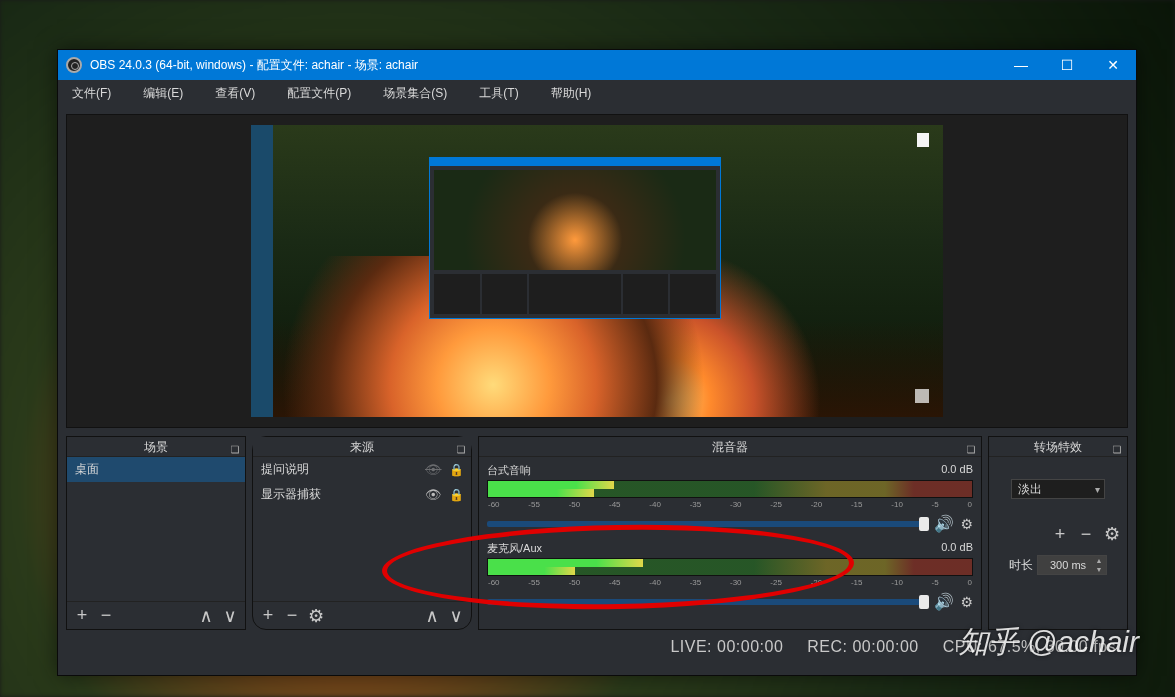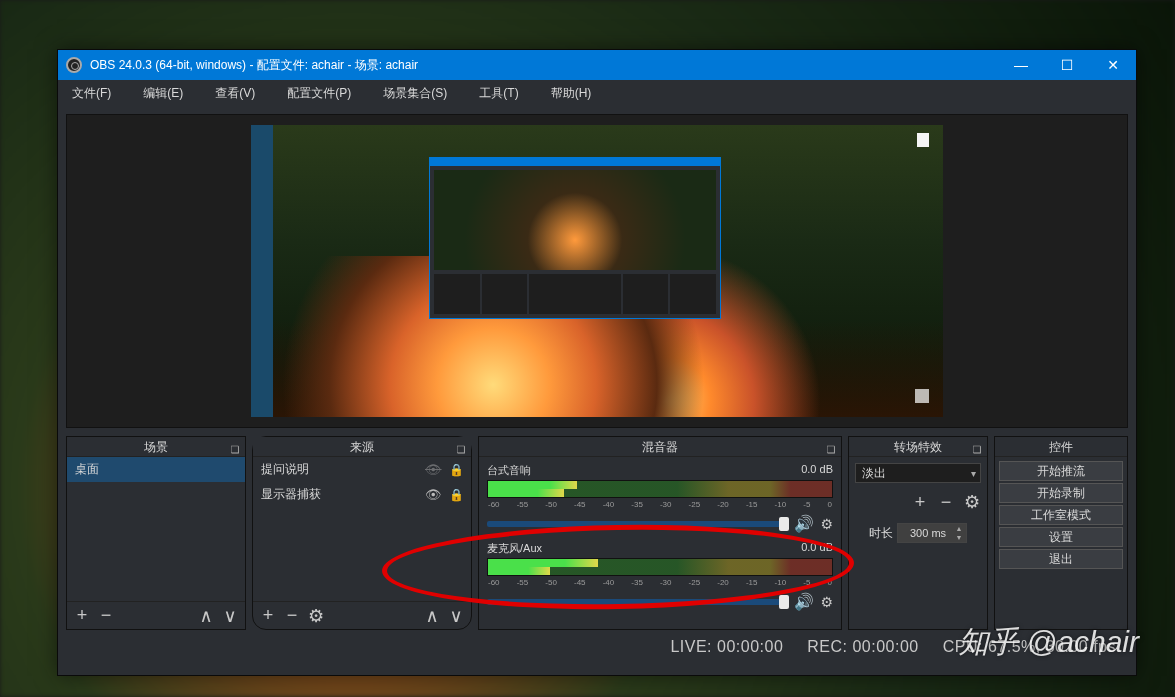--- a/index.html
+++ b/index.html
@@ -50,21 +50,21 @@
   .meter-grad{position:absolute;inset:0;background:linear-gradient(90deg,#2b8a2b 0%,#2b8a2b 55%,#b8a92b 70%,#b8a92b 82%,#b83a2b 88%,#b83a2b 100%);opacity:.5;}
   .meter-fill{position:absolute;left:0;top:0;height:50%;background:linear-gradient(90deg,#4ae04a 0%,#4ae04a 70%,#e0d84a 100%);}
   .meter-fill2{position:absolute;left:0;top:50%;height:50%;background:linear-gradient(90deg,#4ae04a 0%,#4ae04a 65%,#e0d84a 100%);}
   .ticks{display:flex;justify-content:space-between;color:#9a9a9a;font-size:8px;padding:0 1px;height:10px;}
   .slider-row{display:flex;align-items:center;gap:6px;margin:4px 0 0 0;}
   .slider{flex:1;height:6px;background:#1a4a7a;border-radius:2px;position:relative;}
   .thumb{position:absolute;right:0;top:-4px;width:10px;height:14px;background:#eaeaea;border-radius:2px;}
   .spk{color:#c8c8c8;font-size:16px;}
   .gear{color:#c8c8c8;font-size:14px;}
 
-  .trans-select{margin:6px;height:20px;background:#1e1e1e;border:1px solid #444;color:#d9d9d9;font-size:12px;display:flex;align-items:center;padding:0 6px;position:relative;}
+  .trans-select{margin:22px;height:20px;background:#1e1e1e;border:1px solid #444;color:#d9d9d9;font-size:12px;display:flex;align-items:center;padding:0 6px;position:relative;}
   .trans-select .arr{position:absolute;right:4px;font-size:10px;color:#aaa;}
   .trans-row{display:flex;gap:8px;justify-content:flex-end;padding:2px 6px;align-items:center;}
   .tr-label{color:#d9d9d9;font-size:12px;}
   .spin{width:70px;height:20px;background:#404040;border:1px solid #444;color:#d9d9d9;font-size:11px;padding:0 12px;display:flex;align-items:center;position:relative;}
   .spin-btns{position:absolute;right:0;top:0;width:14px;height:100%;display:flex;flex-direction:column;}
   .spin-b{flex:1;font-size:7px;color:#aaa;text-align:center;line-height:9px;}
 
   .ctl-list{display:flex;flex-direction:column;gap:2px;padding:4px;}
   .ctl-btn{height:20px;background:#3a3d42;border:1px solid #555;color:#d9d9d9;font-size:12px;text-align:center;line-height:18px;cursor:pointer;}
 
@@ -262,32 +262,20 @@
             <span>300 ms</span>
             <div class="spin-btns">
               <div class="spin-b">▲</div>
               <div class="spin-b">▼</div>
             </div>
           </div>
         </div>
       </div>
     </div>
 
-    <div class="panel p-ctrl">
-      <div class="panel-title">
-        <span>控件</span>
-      </div>
-      <div class="panel-body ctl-list">
-        <div class="ctl-btn">开始推流</div>
-        <div class="ctl-btn">开始录制</div>
-        <div class="ctl-btn">工作室模式</div>
-        <div class="ctl-btn">设置</div>
-        <div class="ctl-btn">退出</div>
-      </div>
-    </div>
 
   </div>
 
   <div class="statusbar">
     <span>LIVE: 00:00:00</span>
     <span>REC: 00:00:00</span>
     <span>CPU: 67.5%, 30.00 fps</span>
   </div>
 
   <div class="annot"></div>

